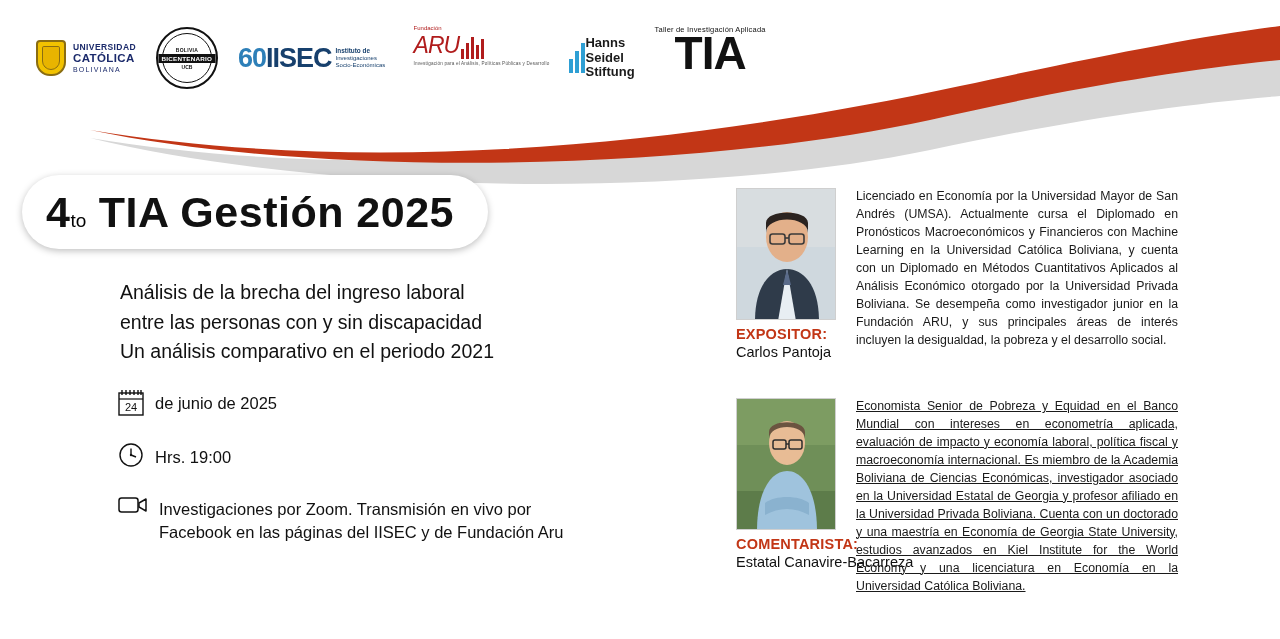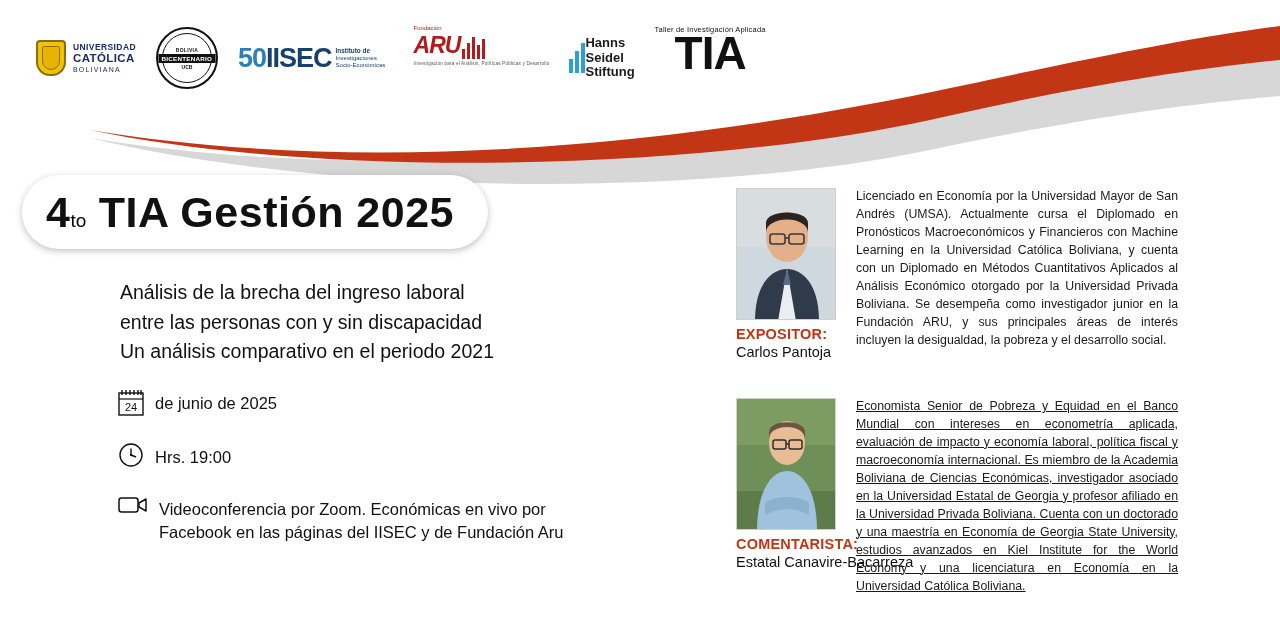--- a/index.html
+++ b/index.html
@@ -68,21 +68,21 @@
 
   .logo-iisec { display: flex; align-items: center; gap: 4px; }
   .iisec-mark { font-size: 27px; font-weight: bold; color: #17406d; letter-spacing: -1px; position: relative; }
   .iisec-mark .fifty { color: #2d7fb8; }
   .iisec-sub { font-size: 6px; line-height: 1.25; color: #17406d; max-width: 58px; }
   .iisec-sub b { display: block; font-size: 6.4px; }
 
   .logo-aru { display: flex; flex-direction: column; align-items: flex-start; }
   .aru-top { font-size: 6px; color: #b01c1c; margin-bottom: 1px; }
   .aru-main { display: flex; align-items: flex-end; gap: 2px; }
-  .aru-word { font-size: 23px; font-weight: bold; color: #b01c1c; letter-spacing: -1px; font-style: italic; }
+  .aru-word { font-size: 23px; font-weight: normal; color: #b01c1c; letter-spacing: -1px; font-style: italic; }
   .aru-bars { display: flex; align-items: flex-end; gap: 2px; height: 24px; }
   .aru-bars i { display: block; width: 3px; background: #b01c1c; }
   .aru-foot { font-size: 4.6px; color: #555; margin-top: 2px; letter-spacing: .2px; }
 
   .logo-hss { display: flex; align-items: center; gap: 0; }
   .hss-bars { display: flex; gap: 2px; align-items: flex-end; height: 30px; }
   .hss-bars i { width: 4px; background: #2e9fd4; display: block; }
   .hss-txt { font-size: 13px; line-height: 1.12; color: #1a1a1a; font-weight: 600; }
 
   .logo-tia { display: flex; flex-direction: column; align-items: center; }
@@ -170,21 +170,21 @@
     </div>
 
     <div class="logo logo-bicent">
       <div class="bicent-top">BOLIVIA</div>
       <div class="bicent-band">BICENTENARIO</div>
       <div class="bicent-bot">UCB</div>
     </div>
 
     <div class="logo logo-iisec">
       <div class="iisec-mark">
-        <span class="fifty">50</span><span>IISEC</span>
+        <span class="fifty">60</span><span>IISEC</span>
       </div>
       <div class="iisec-sub">
         <b>Instituto de</b>
         <span>Investigaciones Socio-Económicas</span>
       </div>
     </div>
 
     <div class="logo logo-aru">
       <div class="aru-top">Fundación</div>
       <div class="aru-main">
@@ -258,21 +258,21 @@
         <circle cx="13" cy="13" r="1.2" fill="#111"></circle>
       </svg>
       <span class="txt">Hrs. 19:00</span>
     </div>
 
     <div class="meta-row">
       <svg class="icon-video" viewBox="0 0 30 22">
         <rect x="1" y="4" width="19" height="14" rx="2.5" fill="none" stroke="#111" stroke-width="1.5"></rect>
         <path d="M21,9 L28,5 L28,17 L21,13 Z" fill="none" stroke="#111" stroke-width="1.5" stroke-linejoin="round"></path>
       </svg>
-      <span class="txt" style="white-space: pre-line;">Videoconferencia por Zoom. Económicas en vivo por
+      <span class="txt" style="white-space: pre-line;">Investigaciones por Zoom. Transmisión en vivo por
 Facebook en las páginas del IISEC y de Fundación Aru</span>
     </div>
 
   </div>
 
   <div class="speaker sp1">
     <div class="photo">
       <svg width="100" height="132" viewBox="0 0 100 132">
         <rect width="100" height="132" fill="#cfd8de"></rect>
         <rect y="0" width="100" height="58" fill="#d8dde0"></rect>

